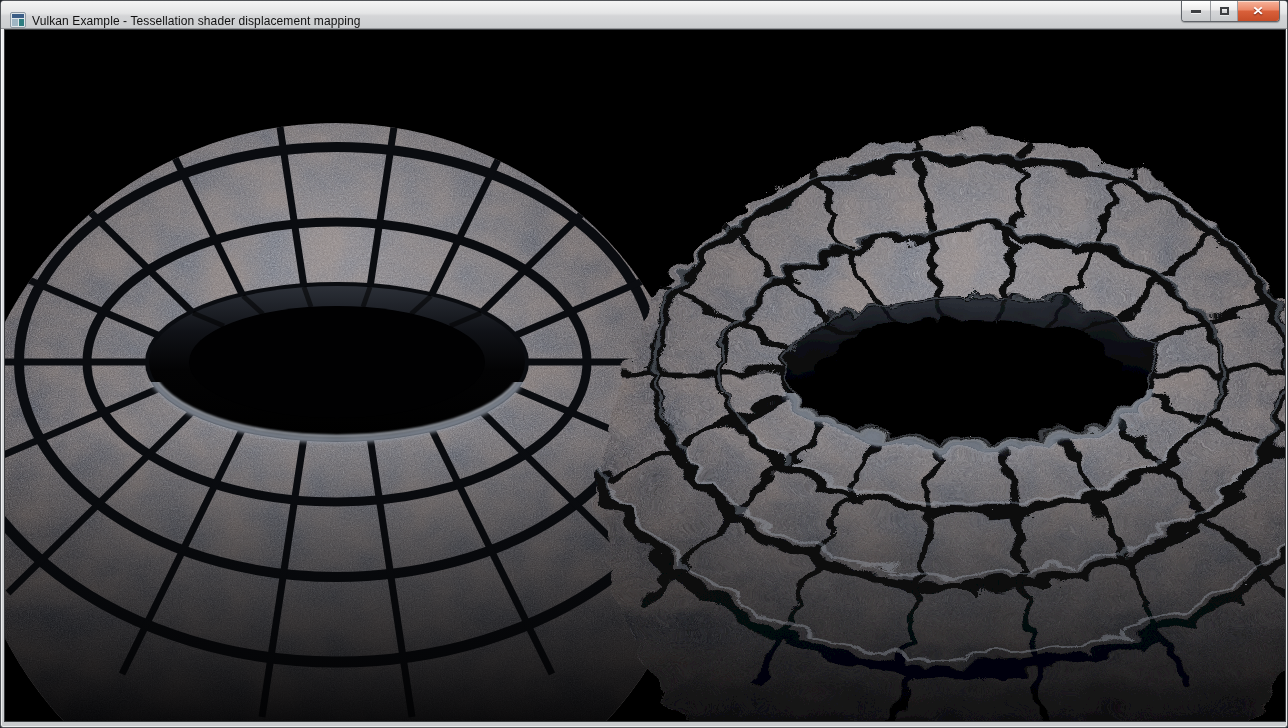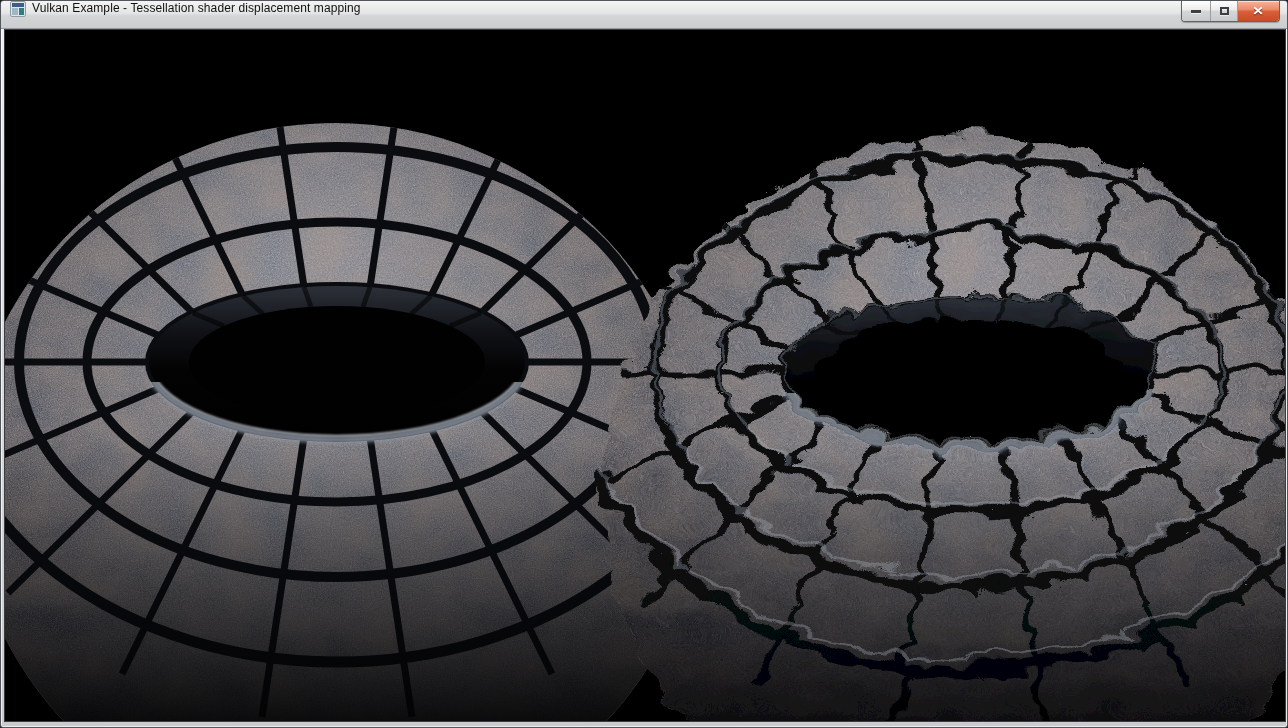--- a/index.html
+++ b/index.html
@@ -5,21 +5,21 @@
   html,body{margin:0;padding:0;background:#20242a;font-family:"Liberation Sans",sans-serif;}
   .window{
     position:relative;width:1288px;height:728px;box-sizing:border-box;
     background:linear-gradient(180deg,#f0f1f2 0%,#dcdee0 40%,#c9cbcd 100%);
     border:1px solid #53565a;border-radius:4px 4px 3px 3px;overflow:hidden;
     box-shadow:inset 0 0 0 1px rgba(255,255,255,.65);
   }
   .titlebar{
     position:absolute;top:0;left:0;right:0;height:28px;box-sizing:border-box;
     background:linear-gradient(180deg,#f4f4f4 0%,#e4e5e6 45%,#d4d5d7 55%,#cbcdcf 100%);
-    border-bottom:1px solid #97999c;display:flex;align-items:flex-start;
+    border-bottom:1px solid #97999c;display:flex;align-items:flex-end;
   }
   .app-icon{width:16px;height:16px;margin:0 6px 0 9px;position:relative;
     border:1px solid #8f9aa4;border-radius:2px;background:#dfe6ea;box-sizing:border-box;overflow:hidden;}
   .app-icon .bar{position:absolute;top:1px;left:1px;right:1px;height:4px;background:#3c5e86;}
   .app-icon .paneL{position:absolute;top:6px;left:1px;width:6px;bottom:1px;background:#9fb6c4;}
   .app-icon .paneR{position:absolute;top:6px;left:8px;right:1px;bottom:1px;background:#2f7d80;}
   .title-text{font-size:12px;color:#111;white-space:nowrap;letter-spacing:.1px;}
   .caption-buttons{
     position:absolute;top:0;right:7px;display:flex;height:20px;
     border:1px solid #60646a;border-top:none;border-radius:0 0 4px 4px;overflow:hidden;

